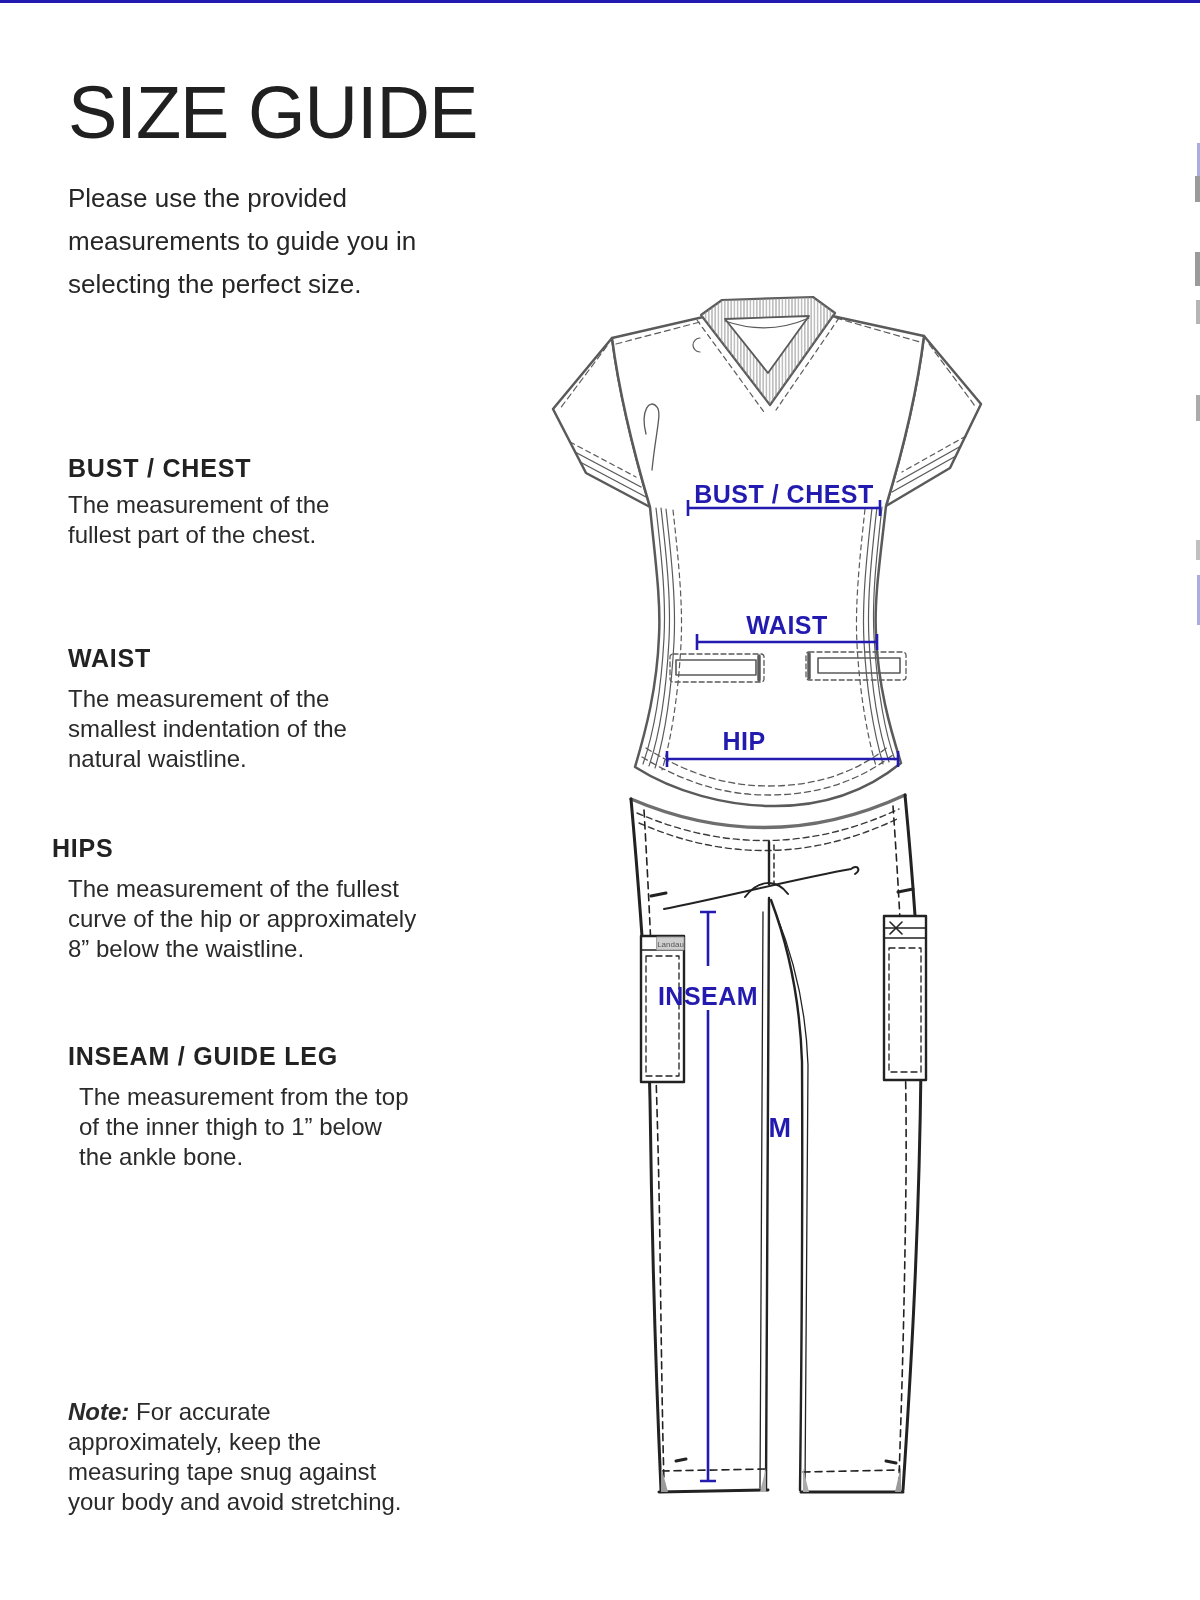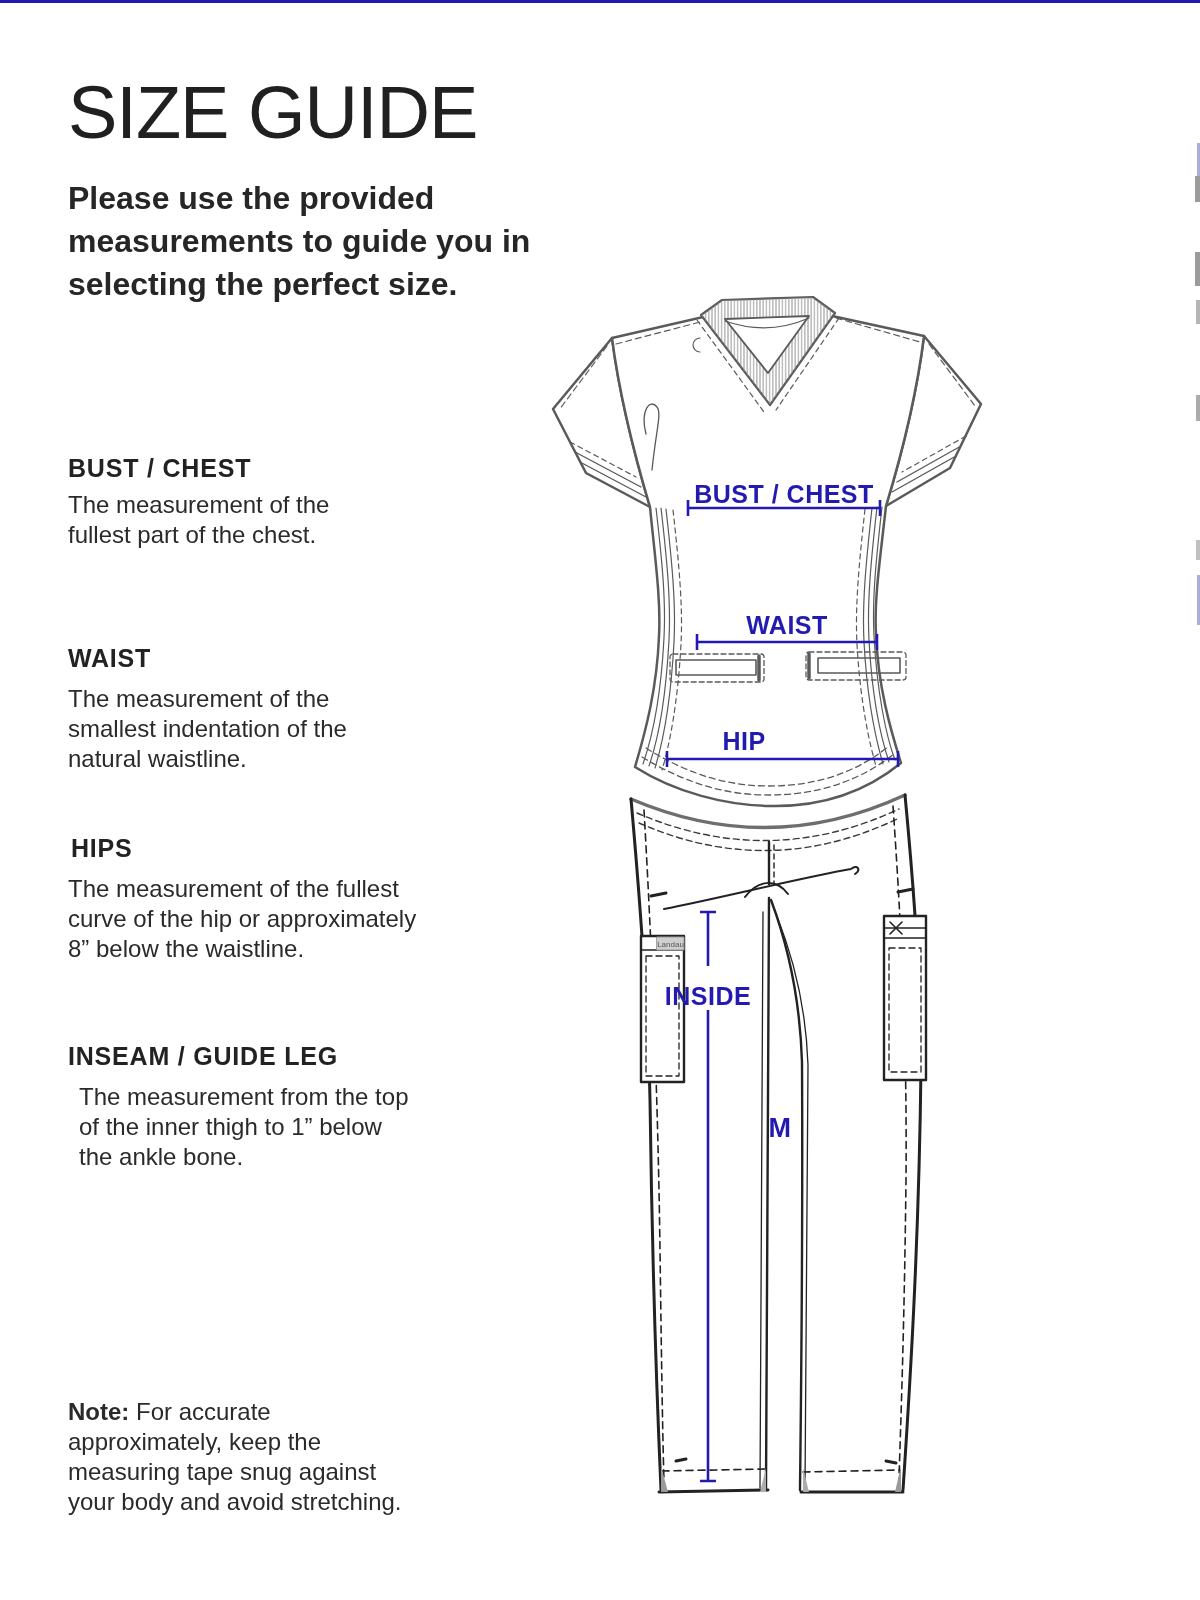--- a/index.html
+++ b/index.html
@@ -1,25 +1,25 @@
 <!DOCTYPE html>
 <html><head>
 <meta charset="utf-8">
 <style>
   html,body{margin:0;padding:0;background:#ffffff;}
   body{width:1200px;height:1600px;position:relative;overflow:hidden;
        font-family:"Liberation Sans","DejaVu Sans",sans-serif;color:#222;}
   .abs{position:absolute;}
   .topline{left:0;top:0;width:1200px;height:3px;background:#231bb0;}
   .title{left:68px;top:70px;font-size:74px;font-weight:400;letter-spacing:-1px;color:#202020;white-space:pre-line;}
-  .intro{left:68px;top:177px;font-size:32px;line-height:43px;color:#262626;white-space:pre-line;font-weight:bold;}
+  .intro{left:68px;top:177px;font-size:26px;line-height:43px;color:#262626;white-space:pre-line;}
   .sec-h{font-size:25px;font-weight:700;letter-spacing:0.8px;color:#222;white-space:pre-line;}
   .sec-b{font-size:24px;line-height:30px;color:#2a2a2a;white-space:pre-line;}
   .note{left:68px;top:1397px;width:356px;font-size:24px;line-height:30px;color:#2a2a2a;}
-  .note b{font-weight:700;}
+  .note b{font-weight:700;font-style:italic;}
   .blue-label{color:#231bb0;font-weight:700;font-size:25px;letter-spacing:0.5px;text-align:center;}
   .frag{position:absolute;}
   svg{position:absolute;}
 </style>
 </head>
 <body>
 
 <div class="abs topline"></div>
 <div class="frag" style="left:1197px;top:143px;width:3px;height:46px;background:#a9aede"></div>
 <div class="frag" style="left:1195px;top:176px;width:5px;height:26px;background:#9b9b9b"></div>
@@ -36,21 +36,21 @@
 
 <div class="abs sec-h" style="left:68px;top:454px;">BUST / CHEST</div>
 <div class="abs sec-b" style="left:68px;top:490px;">The measurement of the
 fullest part of the chest.</div>
 
 <div class="abs sec-h" style="left:68px;top:644px;">WAIST</div>
 <div class="abs sec-b" style="left:68px;top:684px;">The measurement of the
 smallest indentation of the
 natural waistline.</div>
 
-<div class="abs sec-h" style="left:71px;top:834px;">HIPS</div>
+<div class="abs sec-h" style="left:52px;top:834px;">HIPS</div>
 <div class="abs sec-b" style="left:68px;top:874px;">The measurement of the fullest
 curve of the hip or approximately
 8” below the waistline.</div>
 
 <div class="abs sec-h" style="left:68px;top:1042px;">INSEAM / GUIDE LEG</div>
 <div class="abs sec-b" style="left:68px;top:1082px;margin-left:11px;">The measurement from the top
 of the inner thigh to 1” below
 the ankle bone.</div>
 
 <div class="abs note"><b>Note:</b><span> For accurate approximately, keep the measuring tape snug against your body and avoid stretching.</span></div>
@@ -175,14 +175,14 @@
     <path d="M688,508 H880 M688,500 V516 M880,500 V516"></path>
     <path d="M697,642 H877 M697,634 V650 M877,634 V650"></path>
     <path d="M667,759 H898 M667,751 V767 M898,751 V767"></path>
     <path d="M708,912 V966 M708,1010 V1481 M700,912 H716 M700,1481 H716"></path>
   </g>
 </svg>
 
 <div class="abs blue-label" style="left:674px;top:480px;width:220px;">BUST / CHEST</div>
 <div class="abs blue-label" style="left:707px;top:611px;width:160px;">WAIST</div>
 <div class="abs blue-label" style="left:684px;top:727px;width:120px;">HIP</div>
-<div class="abs blue-label" style="left:628px;top:982px;width:160px;">INSIDE</div>
+<div class="abs blue-label" style="left:628px;top:982px;width:160px;">INSEAM</div>
 <div class="abs blue-label" style="left:763px;top:1113px;width:34px;font-size:27px;">M</div>
 
 </body></html>

